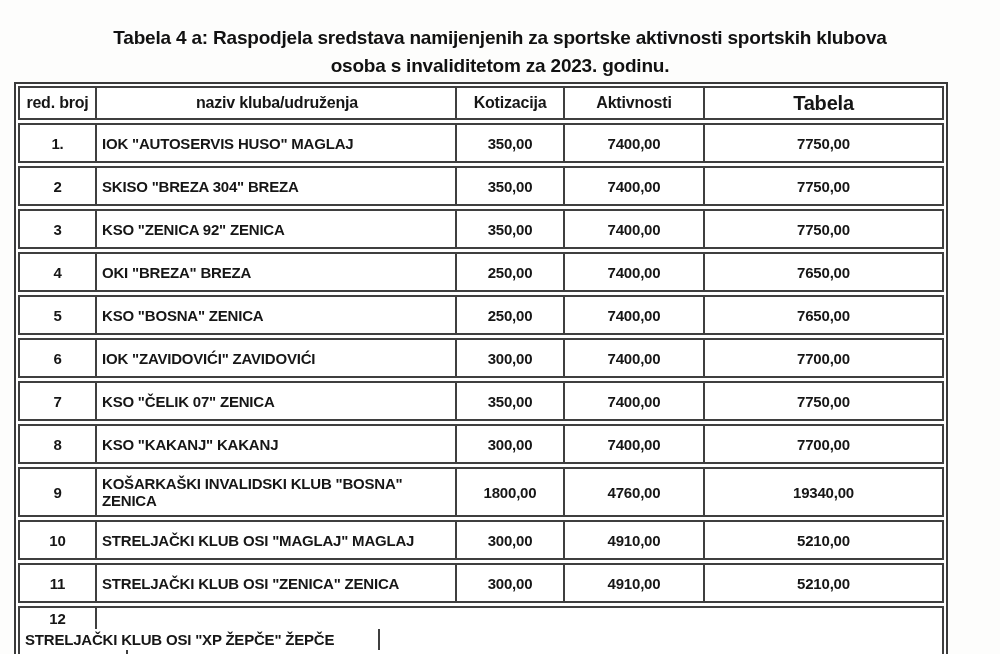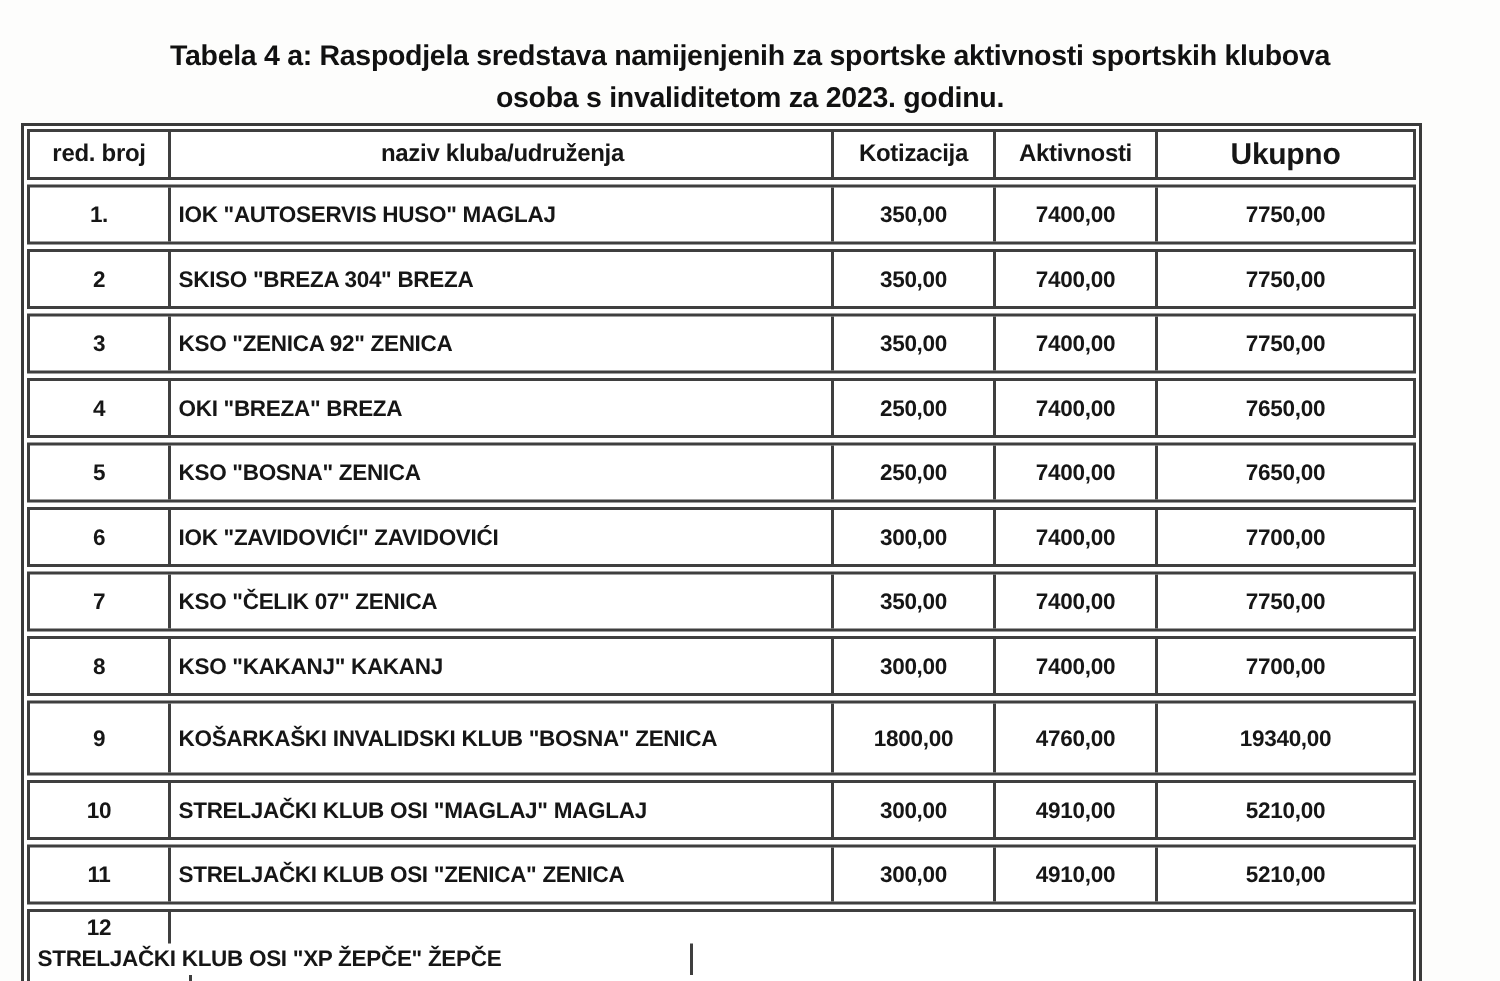--- a/index.html
+++ b/index.html
@@ -48,24 +48,24 @@
   .cell {
     display: flex;
     align-items: center;
     justify-content: center;
     font-weight: 700;
     font-size: 15px;
     letter-spacing: -0.2px;
     box-sizing: border-box;
     padding: 2px 3px;
   }
-  .c1 { width: 94px;  border-right: 2px solid #3f3f3f; }
-  .c2 { width: 442px; border-right: 2px solid #3f3f3f; justify-content: flex-start; text-align: left; padding-left: 5px; }
+  .c1 { width: 77px;  border-right: 2px solid #3f3f3f; }
+  .c2 { width: 360px; border-right: 2px solid #3f3f3f; justify-content: flex-start; text-align: left; padding-left: 5px; }
   .c3 { width: 108px; border-right: 2px solid #3f3f3f; }
-  .c4 { width: 108px; border-right: 2px solid #3f3f3f; }
+  .c4 { width: 140px; border-right: 2px solid #3f3f3f; }
   .c5 { flex: 1; }
   .header-row { min-height: 30px; }
   .header-row .cell { font-size: 16px; padding-top: 1px; padding-bottom: 1px; }
   .header-row .c2 { justify-content: center; text-align: center; }
   .header-row .c5 { font-size: 20px; }
   .data-row { min-height: 36px; }
   .data-row.tall { min-height: 46px; }
   .footer-row { min-height: 46px; }
   .footer-row .cell { font-size: 19px; }
   .fc1 { width: 532px; border-right: 2px solid #3f3f3f; }
@@ -81,21 +81,21 @@
     <div>osoba s invaliditetom za 2023. godinu.</div>
   </div>
 
   <div class="table-outer">
 
     <div class="row header-row">
       <div class="cell c1">red. broj</div>
       <div class="cell c2">naziv kluba/udruženja</div>
       <div class="cell c3">Kotizacija</div>
       <div class="cell c4">Aktivnosti</div>
-      <div class="cell c5">Ukupno</div>
+      <div class="cell c5">Tabela</div>
     </div>
 
     <div>
         <div class="row data-row">
           <div class="cell c1 num-cell">1.</div>
           <div class="cell c2">IOK "AUTOSERVIS HUSO" MAGLAJ</div>
           <div class="cell c3">350,00</div>
           <div class="cell c4">7400,00</div>
           <div class="cell c5">7750,00</div>
         </div>

